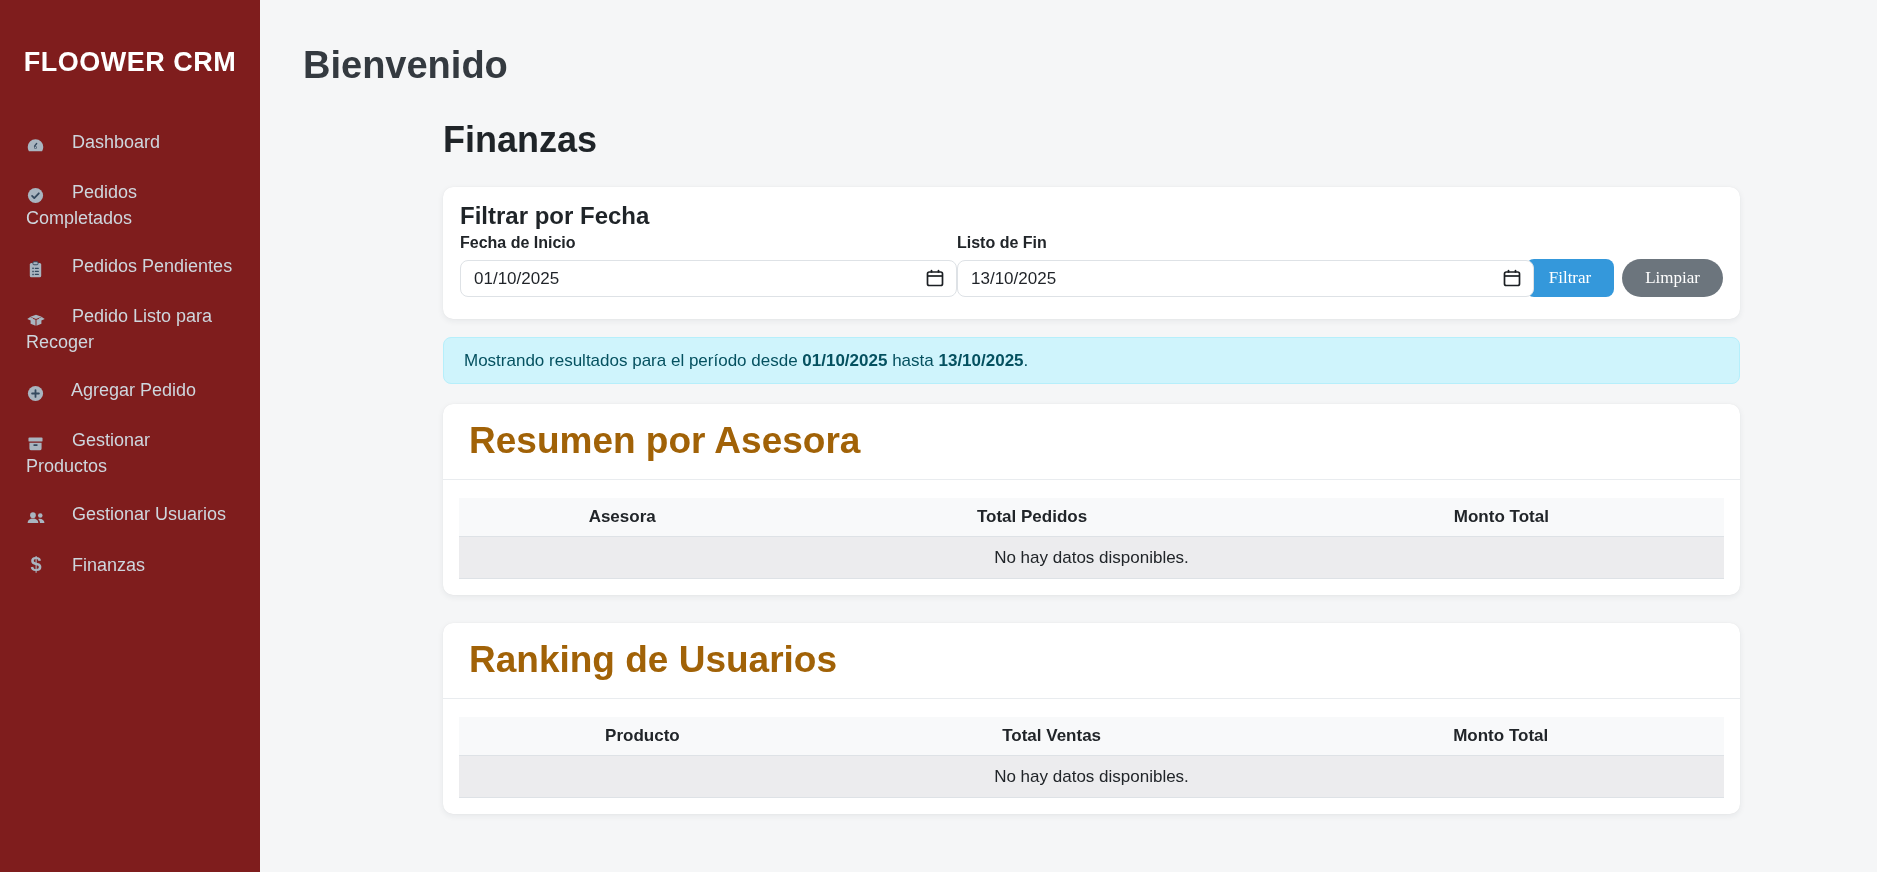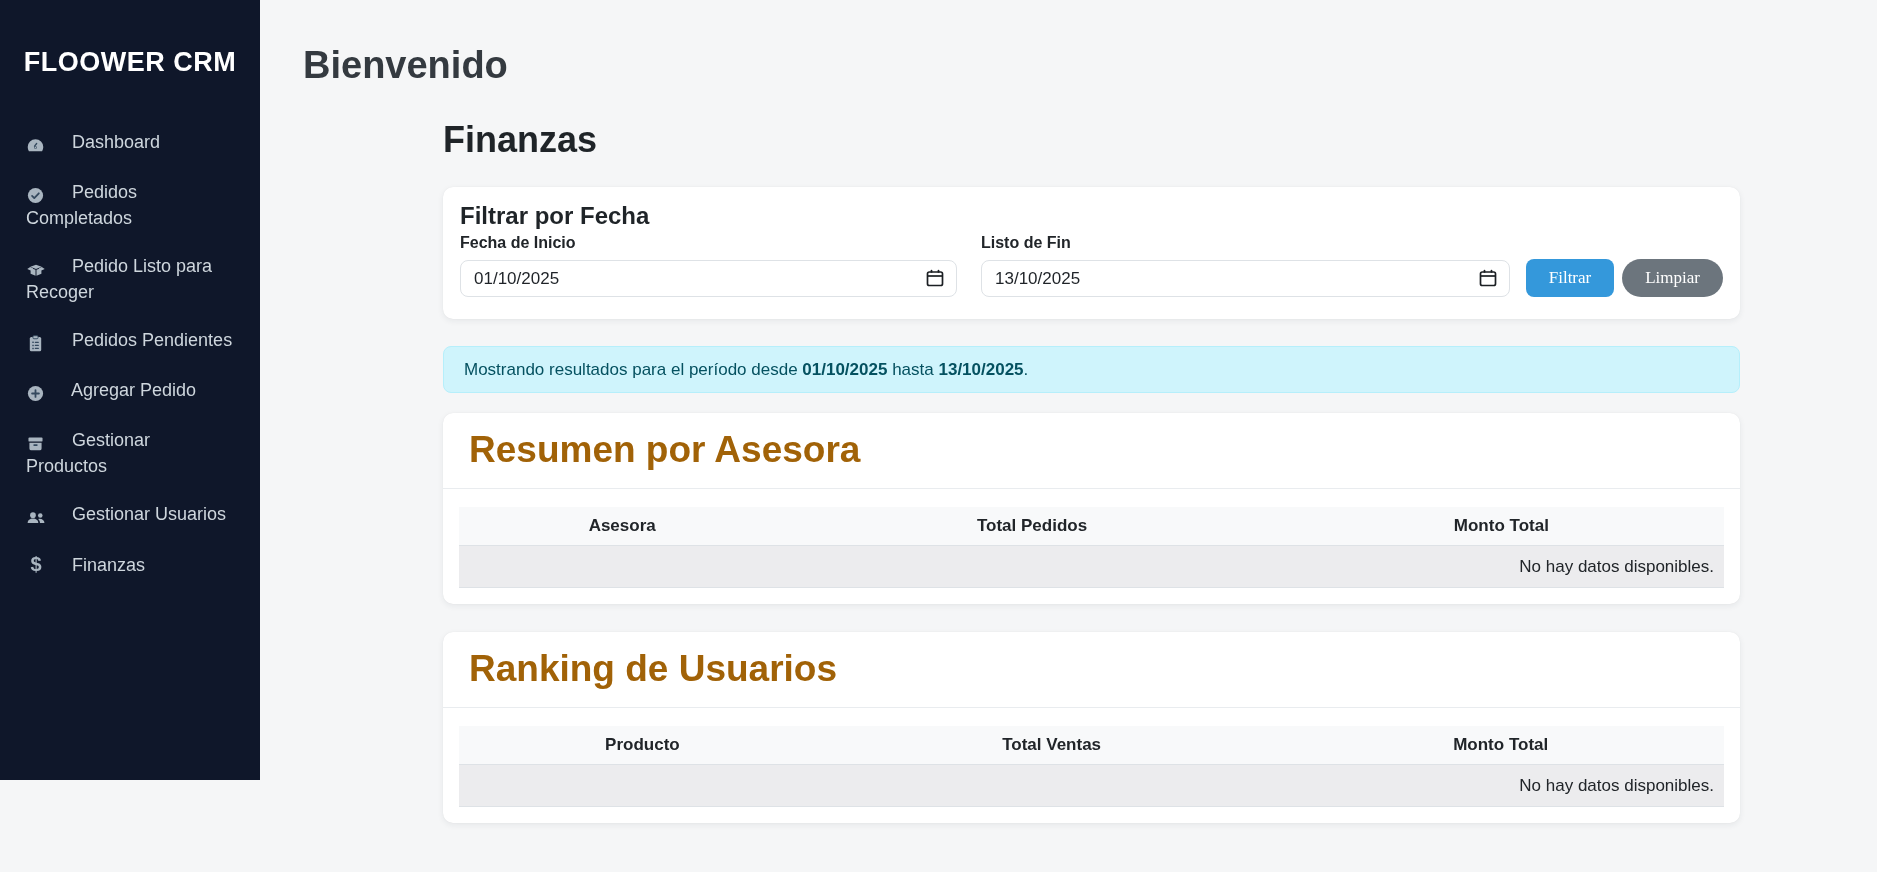--- a/index.html
+++ b/index.html
@@ -6,22 +6,22 @@
   html,body { width:1877px; height:872px; overflow:hidden; }
   body {
     font-family:"Liberation Sans", sans-serif;
     display:flex;
     background:#f5f6f7;
     color:#212529;
   }
 
   
   .sidebar {
-    width:260px; min-width:260px; height:780px;
-    background:#0f172a;
+    width:260px; min-width:260px; height:872px;
+    background:#7f1d1d;
     color:#ced6dd;
   }
   .brand {
     padding-top:46px;
     text-align:center;
     color:#ffffff;
     font-size:27px;
     font-weight:700;
     letter-spacing:.5px;
     line-height:32px;
@@ -78,21 +78,21 @@
 
   
   .filter-card { padding:16px 17px 22px 17px; }
   .filter-title {
     font-size:24px;
     font-weight:700;
     line-height:26px;
     margin-bottom:4px;
     color:#1f2428;
   }
-  .filter-row { display:flex; align-items:flex-end; gap:24px; }
+  .filter-row { display:flex; align-items:flex-end; }
   .field-col1 { width:497px; }
   .field-col2 { flex:1; }
   .field-label {
     display:block;
     font-size:16px;
     font-weight:600;
     color:#212529;
     margin-bottom:8px;
     line-height:19px;
   }
@@ -125,21 +125,21 @@
     font-family:Liberation Serif, serif;
     color:#ffffff;
     cursor:pointer;
     white-space:nowrap;
   }
   .btn-primary   { background:#3498db; }
   .btn-secondary { background:#6c757d;border-radius:19px; }
 
   
   .alert {
-    margin-top:27px;
+    margin-top:18px;
     background:#cff4fc;
     border:1px solid #b6effb;
     border-radius:8px;
     color:#055160;
     font-size:17px;
     line-height:21px;
     padding:12px 20px;
   }
   .alert b { font-weight:700; }
 
@@ -166,21 +166,21 @@
   thead th {
     text-align:center;
     background:#f8f9fa;
     font-weight:700;
     padding:9px 10px;
     line-height:20px;
     border-bottom:1px solid #dee2e6;
   }
   td.empty-cell {
     background:#ececee;
-    text-align:right;
+    text-align:center;
     padding:10px;
     line-height:21px;
     border-bottom:1px solid #dee2e6;
   }
   .t1 th.c1 { width:25.8%; } .t1 th.c2 { width:39%; }   .t1 th.c3 { width:35.2%; }
   .t2 th.c1 { width:29%; }   .t2 th.c2 { width:35.7%; } .t2 th.c3 { width:35.3%; }
 </style>
 </head>
 <body>
 
@@ -198,43 +198,43 @@
           </svg></span>
       <span>Dashboard</span>
     </a>
 
     <a class="nav-link">
       <span class="nav-icon"><svg width="19" height="19" viewBox="0 0 20 20">
             <circle cx="10" cy="10" r="8" fill="currentColor"></circle>
             <path d="M6.4 10.4l2.3 2.3 4.8-5" stroke="#34495e" stroke-width="1.9" fill="none" stroke-linecap="round" stroke-linejoin="round"></path>
           </svg></span>
       <span>Pedidos Completados</span>
-    </a>
-
-    <a class="nav-link">
-      <span class="nav-icon"><svg width="20" height="19" viewBox="0 0 20 20">
-            <path fill="currentColor" d="M4 7.2L10 5l6 2.2-6 2.2z"></path>
-            <path fill="currentColor" d="M4.3 8.3l5.2 1.9v6.3l-5.2-2zM15.7 8.3l-5.2 1.9v6.3l5.2-2z"></path>
-            <path fill="currentColor" d="M3.9 7.4L.8 9.6l3.5 1.4 2.9-2.3zM16.1 7.4l3.1 2.2-3.5 1.4-2.9-2.3z"></path>
-          </svg></span>
-      <span>Pedido Listo para Recoger</span>
     </a>
 
     <a class="nav-link">
       <span class="nav-icon"><svg width="19" height="19" viewBox="0 0 20 20">
             <rect x="4" y="3.2" width="12" height="15" rx="1.6" fill="currentColor"></rect>
             <rect x="7.3" y="1.8" width="5.4" height="3.2" rx="1.1" fill="currentColor" stroke="#34495e" stroke-width="1"></rect>
             <rect x="6.6" y="8" width="1.6" height="1.6" rx=".4" fill="#34495e"></rect>
             <rect x="9.2" y="8.2" width="4.4" height="1.2" rx=".6" fill="#34495e"></rect>
             <rect x="6.6" y="11.2" width="1.6" height="1.6" rx=".4" fill="#34495e"></rect>
             <rect x="9.2" y="11.4" width="4.4" height="1.2" rx=".6" fill="#34495e"></rect>
             <rect x="6.6" y="14.4" width="1.6" height="1.6" rx=".4" fill="#34495e"></rect>
             <rect x="9.2" y="14.6" width="4.4" height="1.2" rx=".6" fill="#34495e"></rect>
           </svg></span>
       <span>Pedidos Pendientes</span>
+    </a>
+
+    <a class="nav-link">
+      <span class="nav-icon"><svg width="20" height="19" viewBox="0 0 20 20">
+            <path fill="currentColor" d="M4 7.2L10 5l6 2.2-6 2.2z"></path>
+            <path fill="currentColor" d="M4.3 8.3l5.2 1.9v6.3l-5.2-2zM15.7 8.3l-5.2 1.9v6.3l5.2-2z"></path>
+            <path fill="currentColor" d="M3.9 7.4L.8 9.6l3.5 1.4 2.9-2.3zM16.1 7.4l3.1 2.2-3.5 1.4-2.9-2.3z"></path>
+          </svg></span>
+      <span>Pedido Listo para Recoger</span>
     </a>
 
     <a class="nav-link">
       <span class="nav-icon"><svg width="19" height="19" viewBox="0 0 20 20">
             <circle cx="10" cy="10" r="8" fill="currentColor"></circle>
             <path d="M10 6.4v7.2M6.4 10h7.2" stroke="#34495e" stroke-width="1.9" stroke-linecap="round"></path>
           </svg></span>
       <span>Agregar Pedido</span>
     </a>
 

